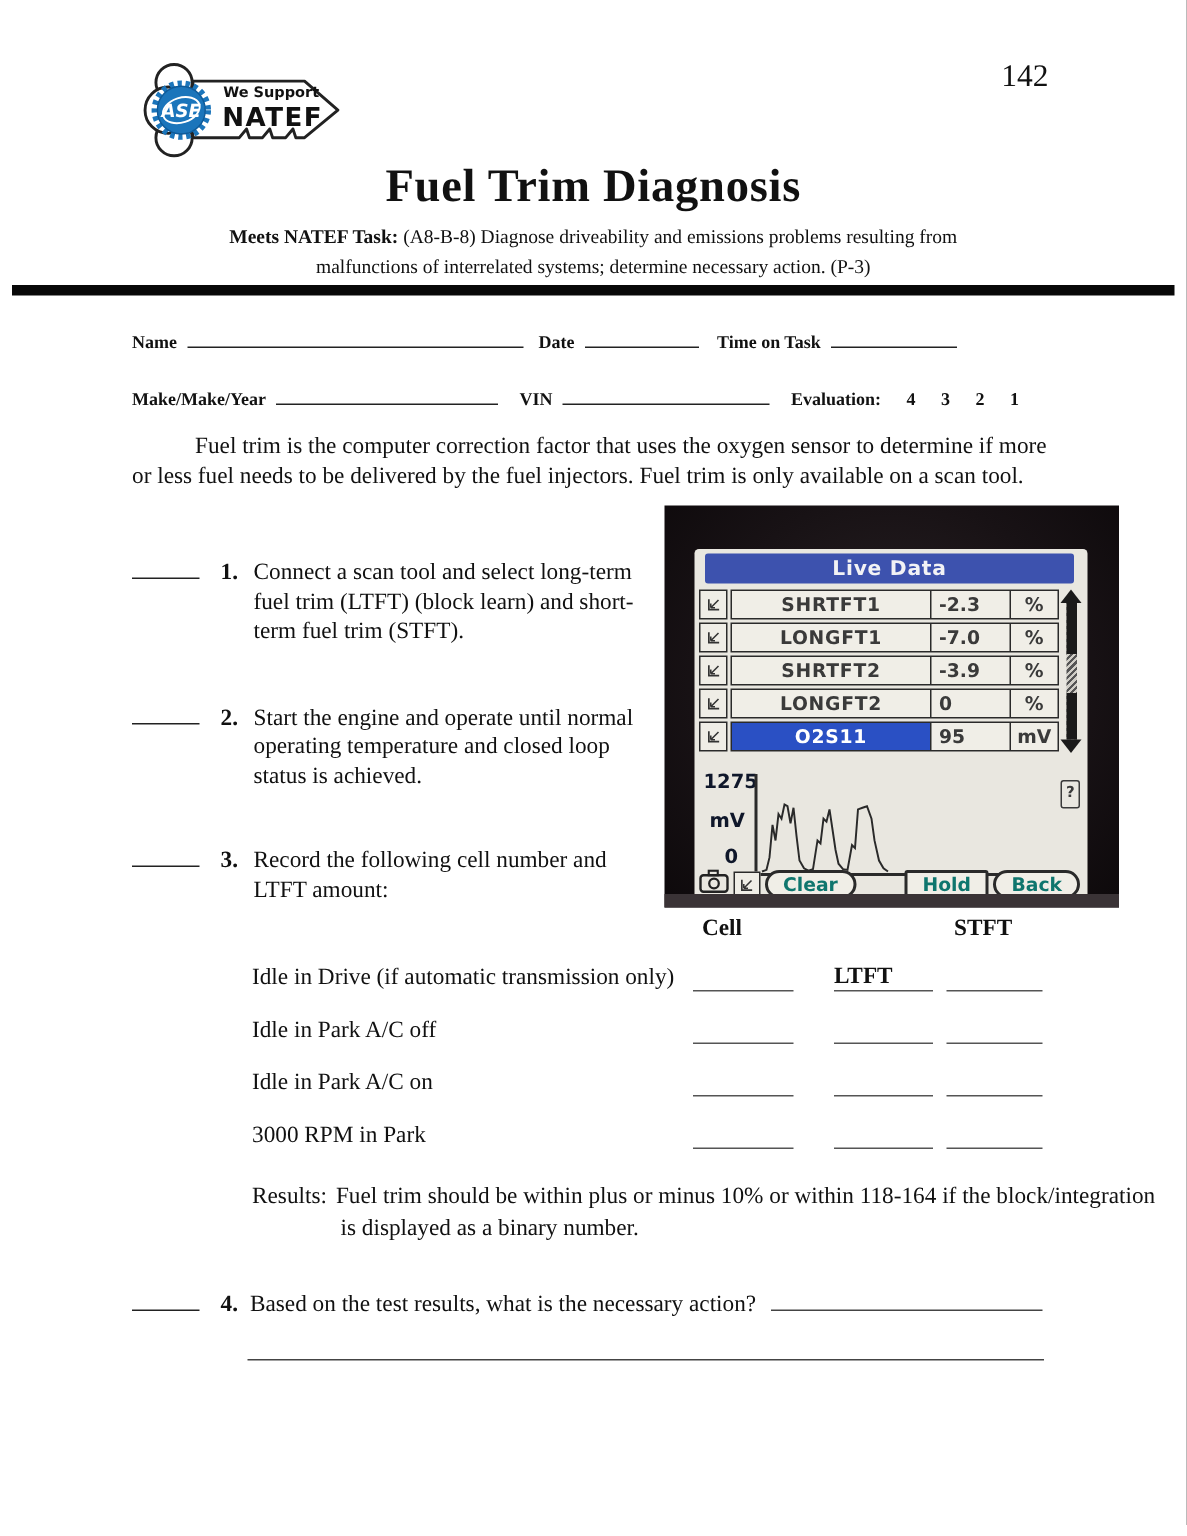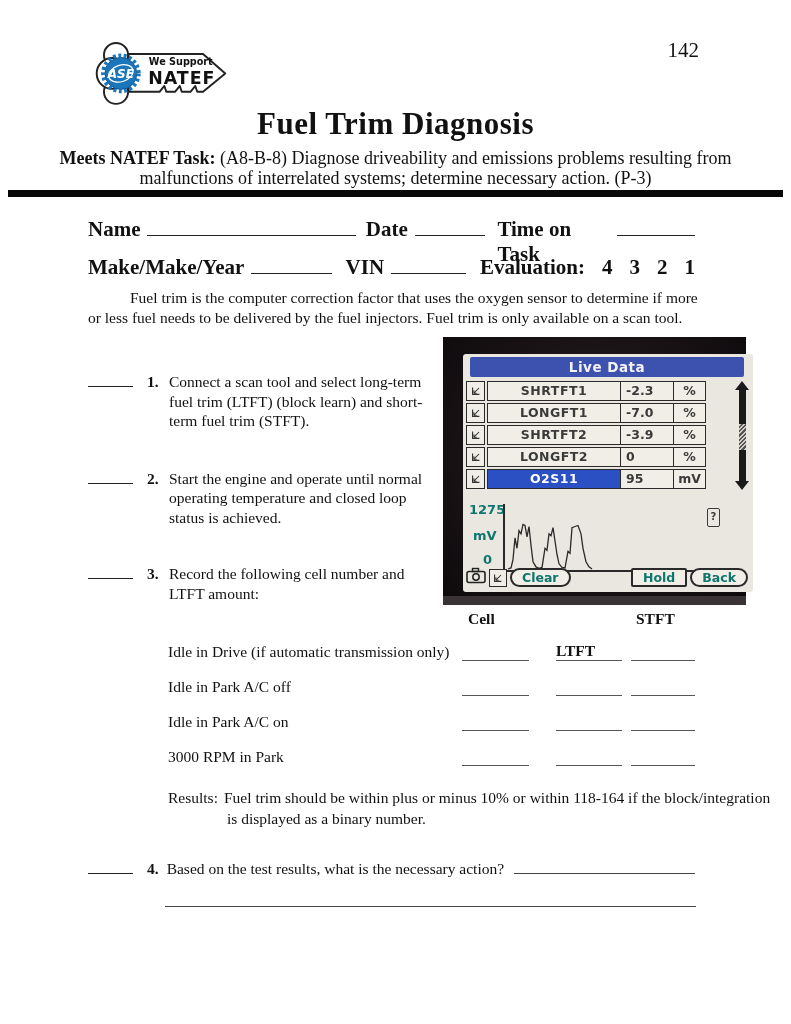--- a/index.html
+++ b/index.html
@@ -6,26 +6,26 @@
   .page{position:relative;width:791px;height:1024px;background:#fff;margin:0 auto;
         font-family:"Liberation Serif",serif;color:#111;overflow:hidden;}
   .abs{position:absolute;}
   .b{font-weight:bold;}
   .center{left:0;right:0;text-align:center;}
 
   .page-number{top:38px;right:92px;font-size:21px;}
   .logo{left:88px;top:34px;width:145px;height:74px;}
 
   .title{top:106px;font-size:31px;font-weight:bold;letter-spacing:.5px;}
-  .task-line{font-size:18px;line-height:20px;}
+  .task-line{font-size:13px;line-height:20px;}
   .task1{top:148px;}
   .task2{top:168px;}
   .rule{top:190px;left:8px;right:8px;height:7px;background:#080808;}
 
-  .form-row{left:88px;width:607px;display:flex;align-items:baseline;font-size:21px;font-weight:bold;}
+  .form-row{left:88px;width:607px;display:flex;align-items:baseline;font-size:12px;font-weight:bold;}
   .row1{top:217px;}
   .row2{top:255px;}
   .line{display:inline-block;border-bottom:1.6px solid #222;height:14px;}
   .ln-name{width:224px;margin:0 10px 0 7px;}
   .ln-date{width:76px;margin:0 12px 0 7px;}
   .ln-time{width:84px;margin-left:7px;}
   .ln-make{width:148px;margin:0 14px 0 7px;}
   .ln-vin{width:138px;margin:0 14px 0 7px;}
   .eval-num{margin-left:17px;}
 
@@ -36,21 +36,21 @@
   .step .blank{width:45px;border-bottom:1.6px solid #222;height:13px;flex:none;margin-right:14px;}
   .step .num{font-weight:bold;width:22px;flex:none;}
   .step .txt{width:274px;}
   .gap1{margin-bottom:38px;}
   .gap2{margin-bottom:37px;}
 
   
   .photo{left:443px;top:337px;width:303px;height:268px;
          background:radial-gradient(circle at 50% 45%, #2b2326 0%, #181215 60%, #0d090b 100%);}
   .photo .bottom-strip{position:absolute;left:0;right:0;bottom:0;height:9px;background:#3a3336;}
-  .screen{position:absolute;left:20px;top:17px;width:290px;height:238px;background:#e9e7e0;
+  .screen{position:absolute;left:20px;top:29px;width:262px;height:238px;background:#e9e7e0;
           border-radius:3px;font-family:"DejaVu Sans",sans-serif;color:#3a3a3a;}
   .lcd-title{position:absolute;left:7px;right:9px;top:3px;height:20px;border-radius:2px;
              background:#3d52ae;color:#f2f2f5;font-size:13.5px;font-weight:bold;
              text-align:center;line-height:20px;letter-spacing:.5px;}
   .rows{position:absolute;left:3px;top:27px;width:240px;}
   .srow{display:flex;align-items:stretch;height:20px;margin-bottom:2px;}
   .cbx{width:17px;height:18px;border:1.6px solid #2a2a2a;background:#efede6;flex:none;
        display:flex;align-items:center;justify-content:center;margin-right:2px;}
   .cells{flex:1;display:flex;border:1.6px solid #2a2a2a;background:#f0eee7;}
   .c-name{flex:1;text-align:center;font-size:12.5px;font-weight:bold;line-height:18px;letter-spacing:.5px;}
@@ -63,21 +63,21 @@
   .sbar{position:absolute;right:3px;top:27px;width:15px;height:118px;}
   .sbar .up{width:0;height:0;border-left:7.5px solid transparent;border-right:7.5px solid transparent;
             border-bottom:9px solid #1a1a1a;}
   .sbar .shaft{margin:0 auto;width:7px;height:91px;
       background:linear-gradient(#1a1a1a 0 34px, transparent 34px 60px, #1a1a1a 60px 100%),
                  repeating-linear-gradient(-45deg,#555 0 1.5px,#cfcdc6 1.5px 3px);}
   .sbar .down{width:0;height:0;border-left:7.5px solid transparent;border-right:7.5px solid transparent;
             border-top:9px solid #1a1a1a;}
 
   .graph{position:absolute;left:3px;top:150px;width:250px;height:68px;}
-  .ylab{position:absolute;font-size:13px;font-weight:bold;color:#0f766e;}
+  .ylab{position:absolute;font-size:13px;font-weight:bold;color:#0f172a;}
   .y-max{left:3px;top:-2px;}
   .y-unit{left:7px;top:24px;}
   .y-min{left:17px;top:48px;}
   .plot{position:absolute;left:37px;top:0;width:196px;height:66px;
         border-left:2px solid #2a2a2a;border-bottom:2px solid #2a2a2a;}
   .help{position:absolute;right:-4px;top:4px;width:11px;height:17px;border:1.5px solid #3a3a3a;
         font-size:10px;font-weight:bold;text-align:center;line-height:16px;border-radius:2px;}
 
   .lcd-toolbar{position:absolute;left:3px;right:5px;bottom:4px;height:21px;
                display:flex;align-items:center;gap:3px;}

